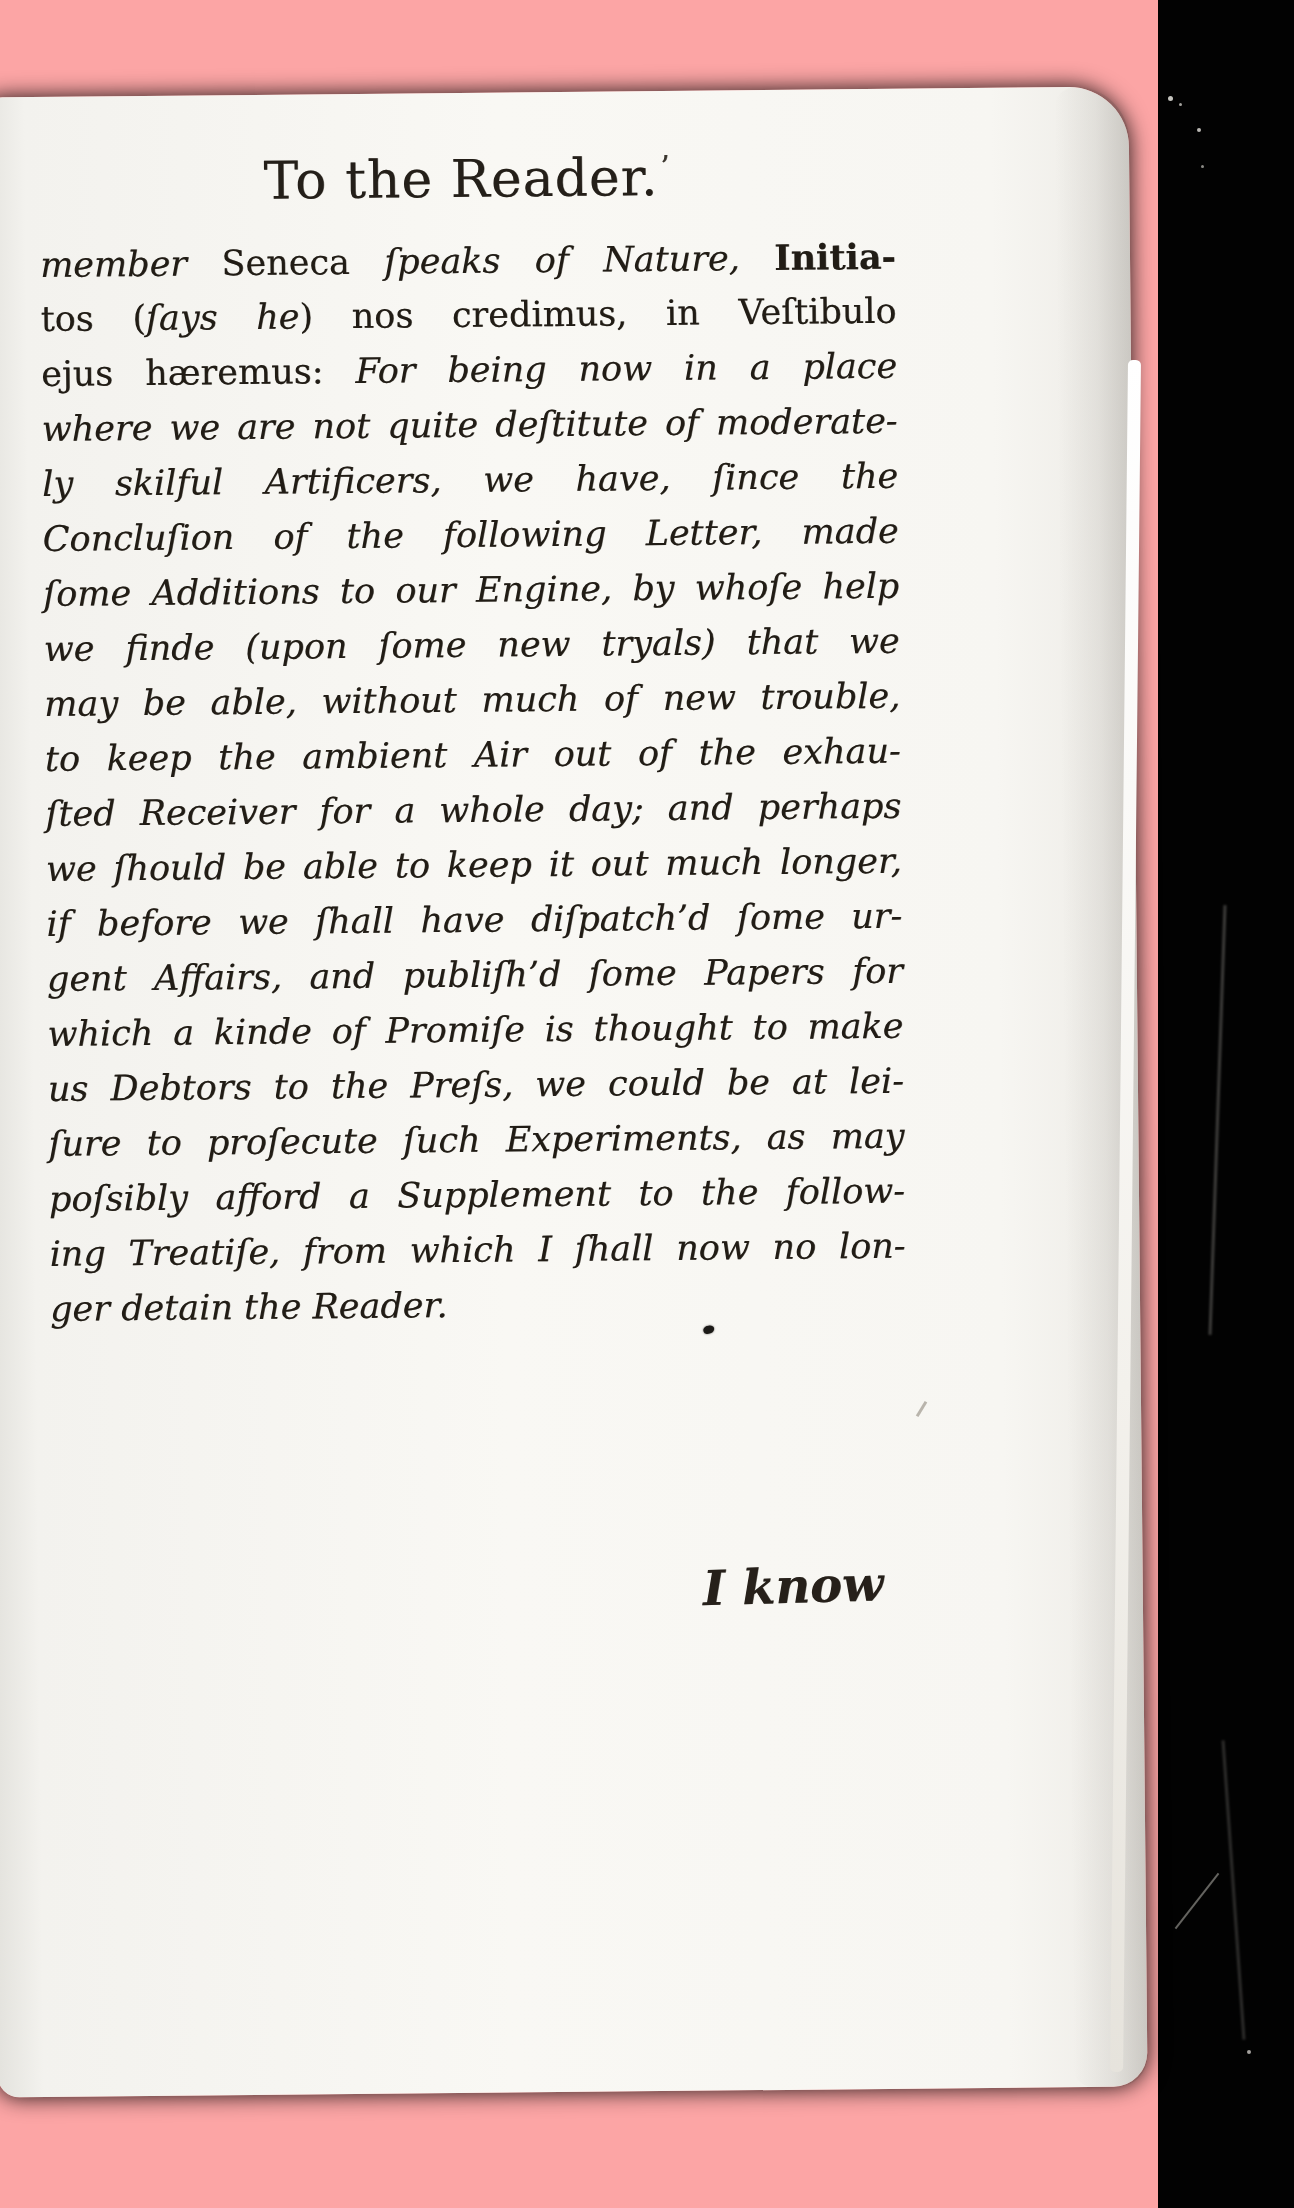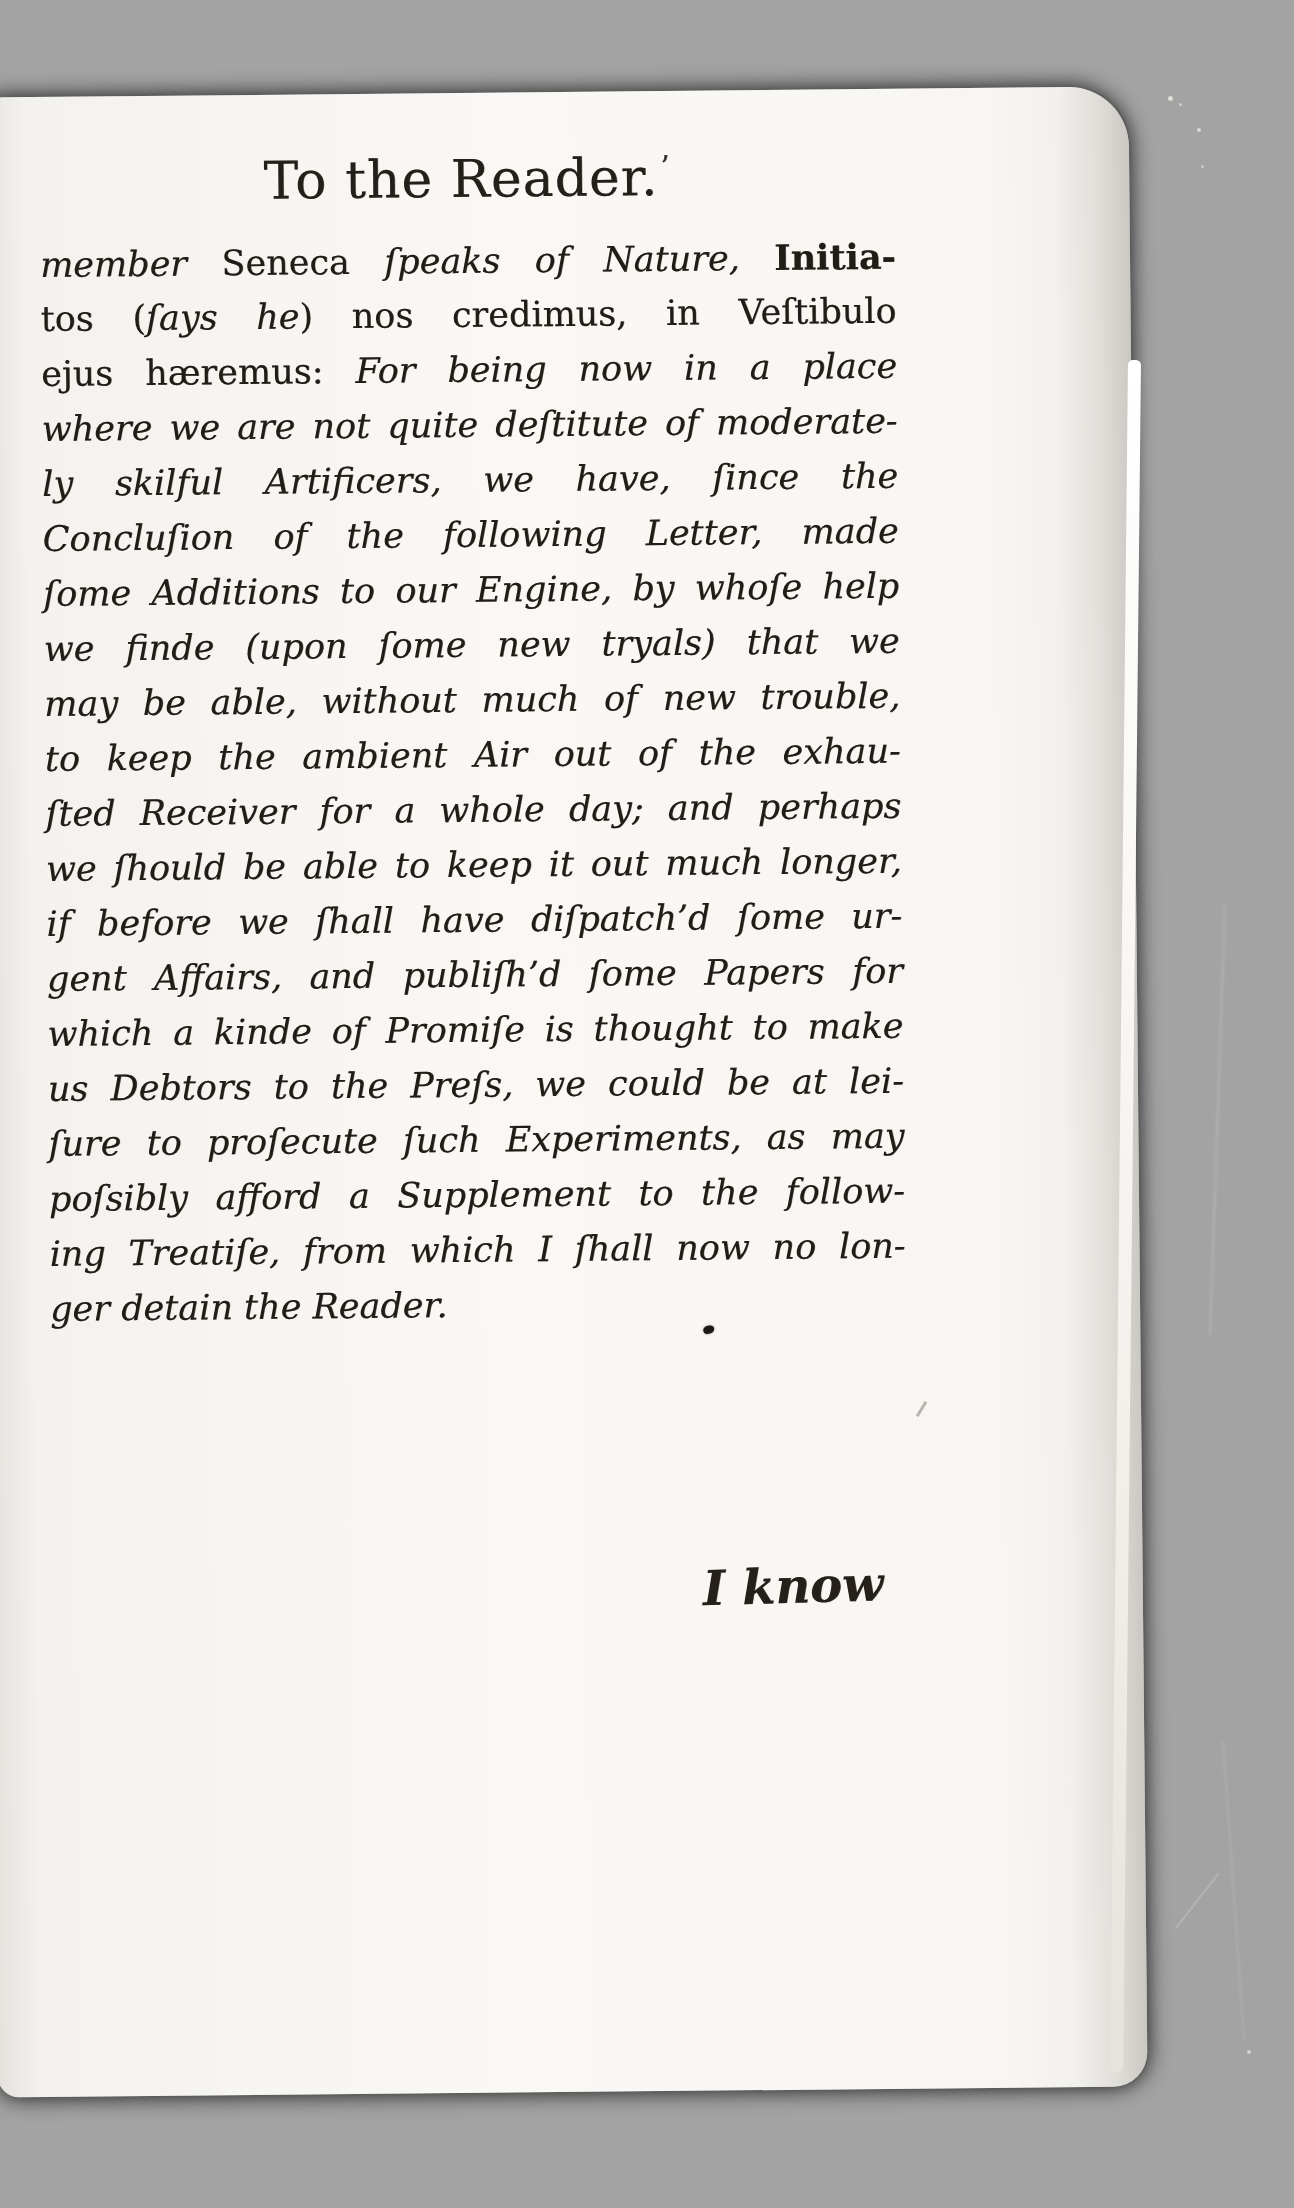--- a/index.html
+++ b/index.html
@@ -4,22 +4,22 @@
 <style>
   html, body {
     margin: 0; padding: 0;
     width: 1294px; height: 2208px;
     background: #020202;
     overflow: hidden;
     font-family: "DejaVu Serif", "Liberation Serif", serif;
   }
   .scan {
     position: absolute; inset: 0;
-    width: 1294px; height: 2208px;
-    background: #a3a3a3;
+    width: 1158px; height: 2208px;
+    background: #fca5a5;
   }
   
   .page {
     position: absolute;
     left: -12px; top: 92px;
     width: 1150px; height: 2000px;
     background:
       linear-gradient(90deg, #e3e2dd 0%, #f3f2ee 4%, #f9f8f4 45%, #f7f6f2 88%, #eceae5 100%);
     border-radius: 24px 60px 34px 22px;
     transform: rotate(-0.55deg);

